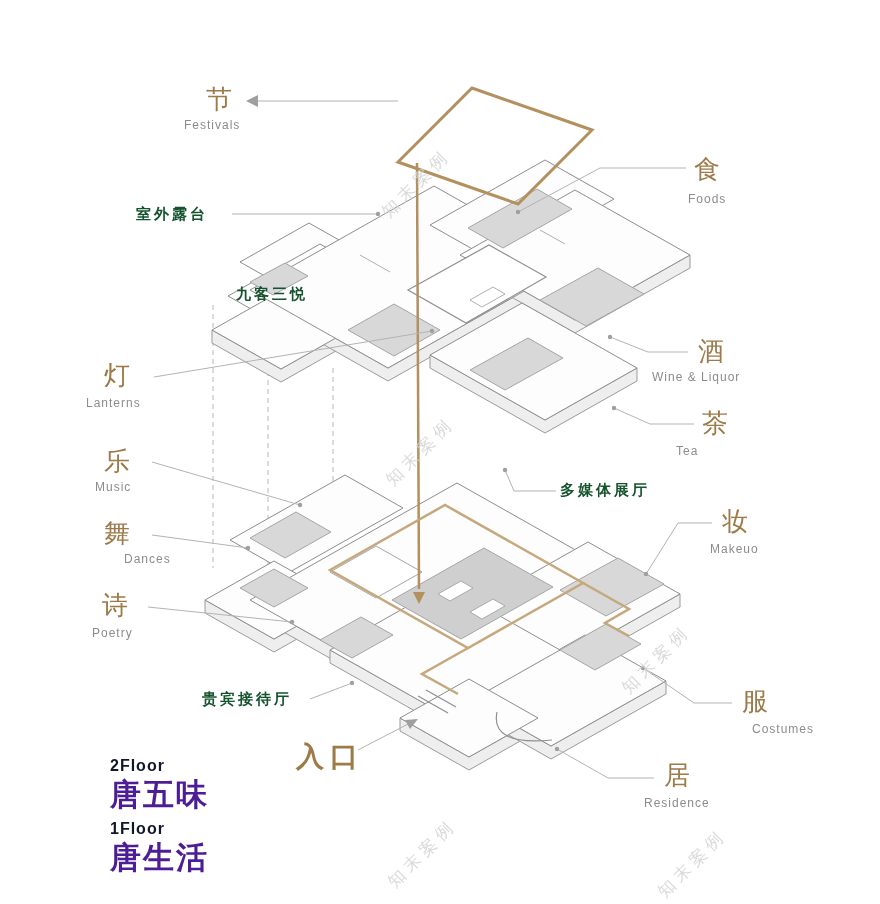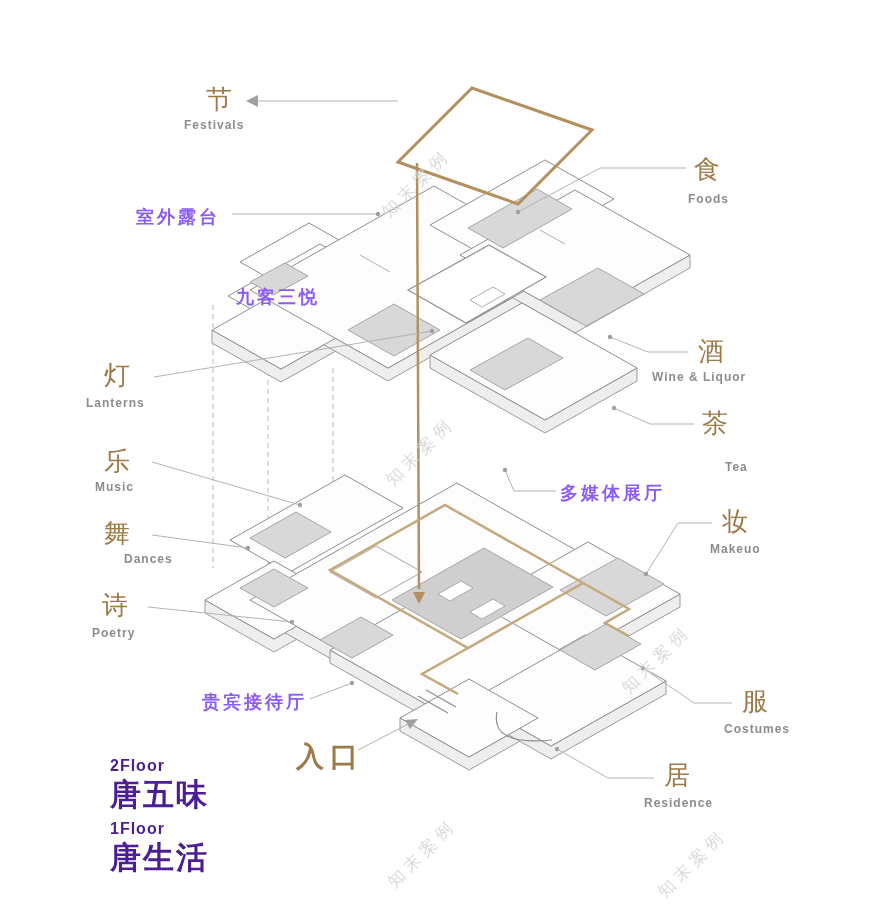--- a/index.html
+++ b/index.html
@@ -3,25 +3,25 @@
 <meta charset="utf-8">
 <style>
   html,body{margin:0;padding:0;background:#ffffff;}
   #stage{
     position:relative;width:880px;height:904px;background:#ffffff;overflow:hidden;
     font-family:"Liberation Sans","DejaVu Sans",sans-serif;
   }
   #drawing{position:absolute;left:0;top:0;}
   .lbl{position:absolute;white-space:nowrap;}
   .zh-big{font-size:26px;color:#9c7b49;font-family:"DejaVu Serif","Liberation Serif",serif;letter-spacing:2px;}
-  .zh-small{font-size:18px;color:#8b5cf6;font-weight:bold;letter-spacing:3px;}
-  .en{font-size:12px;color:#8c8c8c;font-weight:bold;letter-spacing:1px;}
+  .zh-small{font-size:15px;color:#14532d;font-weight:bold;letter-spacing:3px;}
+  .en{font-size:12px;color:#8c8c8c;font-weight:normal;letter-spacing:1px;}
   .entrance-zh{font-size:28px;color:#9c7b49;font-weight:bold;letter-spacing:6px;}
   .legend{position:absolute;left:110px;top:756px;line-height:1.25;}
-  .legend .floor{font-size:16px;font-weight:bold;color:#4c1d95;letter-spacing:1px;}
+  .legend .floor{font-size:16px;font-weight:bold;color:#0f172a;letter-spacing:1px;}
   .legend .name{font-size:31px;font-weight:bold;color:#4c1d95;letter-spacing:2px;margin-bottom:4px;}
   .wm{position:absolute;color:#d4d4d4;font-size:17px;letter-spacing:5px;transform:rotate(-45deg);opacity:.85;}
 </style>
 </head>
 <body>
 
 <div id="stage">
 
   <svg id="drawing" width="880" height="904" viewBox="0 0 880 904">
 
@@ -169,38 +169,38 @@
 
   <div class="lbl zh-small" style="left:204px;top:285px;margin-left:32px;">九客三悦</div>
 
   <div class="lbl zh-big" style="left:104px;top:358px;">灯</div>
   <div class="lbl en" style="left:86px;top:396px;">Lanterns</div>
 
   <div class="lbl zh-big" style="left:698px;top:334px;">酒</div>
   <div class="lbl en" style="left:652px;top:370px;">Wine &amp; Liquor</div>
 
   <div class="lbl zh-big" style="left:702px;top:406px;">茶</div>
-  <div class="lbl en" style="left:725px;top:444px;margin-top:16px;">Tea</div>
+  <div class="lbl en" style="left:676px;top:444px;">Tea</div>
 
   <div class="lbl zh-big" style="left:104px;top:444px;">乐</div>
   <div class="lbl en" style="left:95px;top:480px;">Music</div>
 
   <div class="lbl zh-small" style="left:560px;top:481px;font-family:Liberation Mono, monospace;">多媒体展厅</div>
 
   <div class="lbl zh-big" style="left:104px;top:516px;">舞</div>
   <div class="lbl en" style="left:88px;top:552px;padding-left:36px;">Dances</div>
 
   <div class="lbl zh-big" style="left:722px;top:504px;">妆</div>
   <div class="lbl en" style="left:710px;top:542px;">Makeuo</div>
 
   <div class="lbl zh-big" style="left:102px;top:588px;">诗</div>
   <div class="lbl en" style="left:92px;top:626px;">Poetry</div>
 
   <div class="lbl zh-big" style="left:742px;top:684px;">服</div>
-  <div class="lbl en" style="left:724px;top:722px;">Costumes</div>
+  <div class="lbl en" style="left:752px;top:722px;">Costumes</div>
 
   <div class="lbl zh-small" style="left:202px;top:690px;">贵宾接待厅</div>
 
   <div class="lbl entrance-zh" style="left:296px;top:738px;">入口</div>
 
   <div class="lbl zh-big" style="left:664px;top:758px;">居</div>
   <div class="lbl en" style="left:644px;top:796px;">Residence</div>
 
   <div class="legend">
     <div class="floor">2Floor</div>

